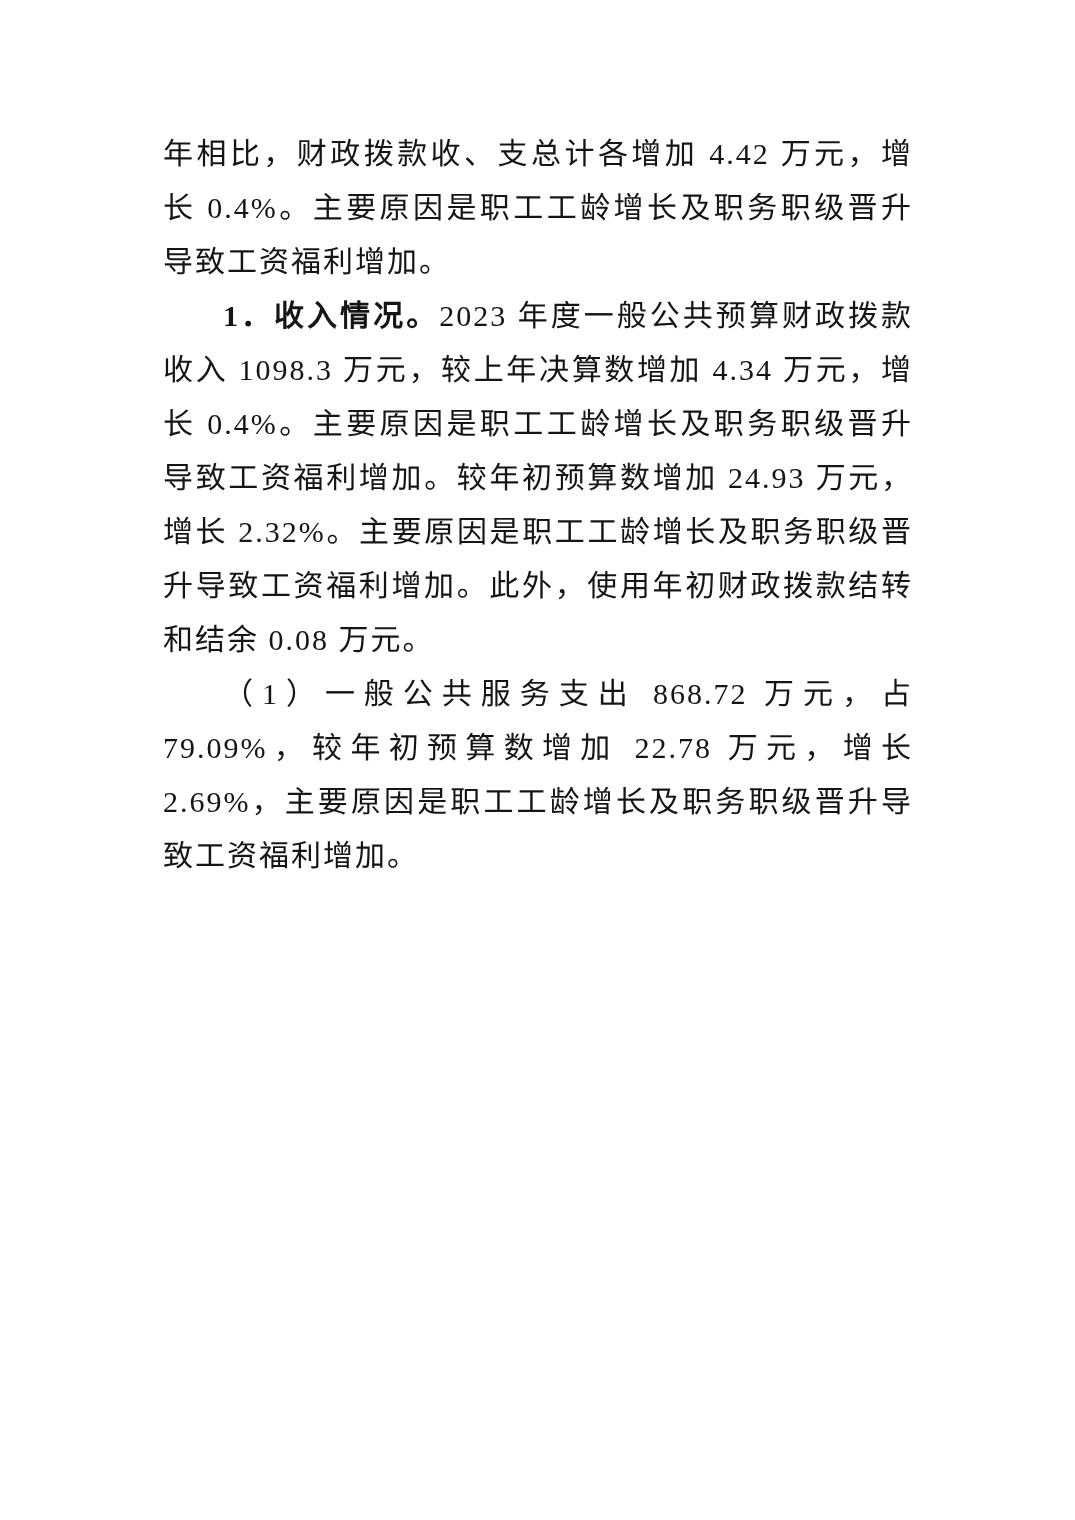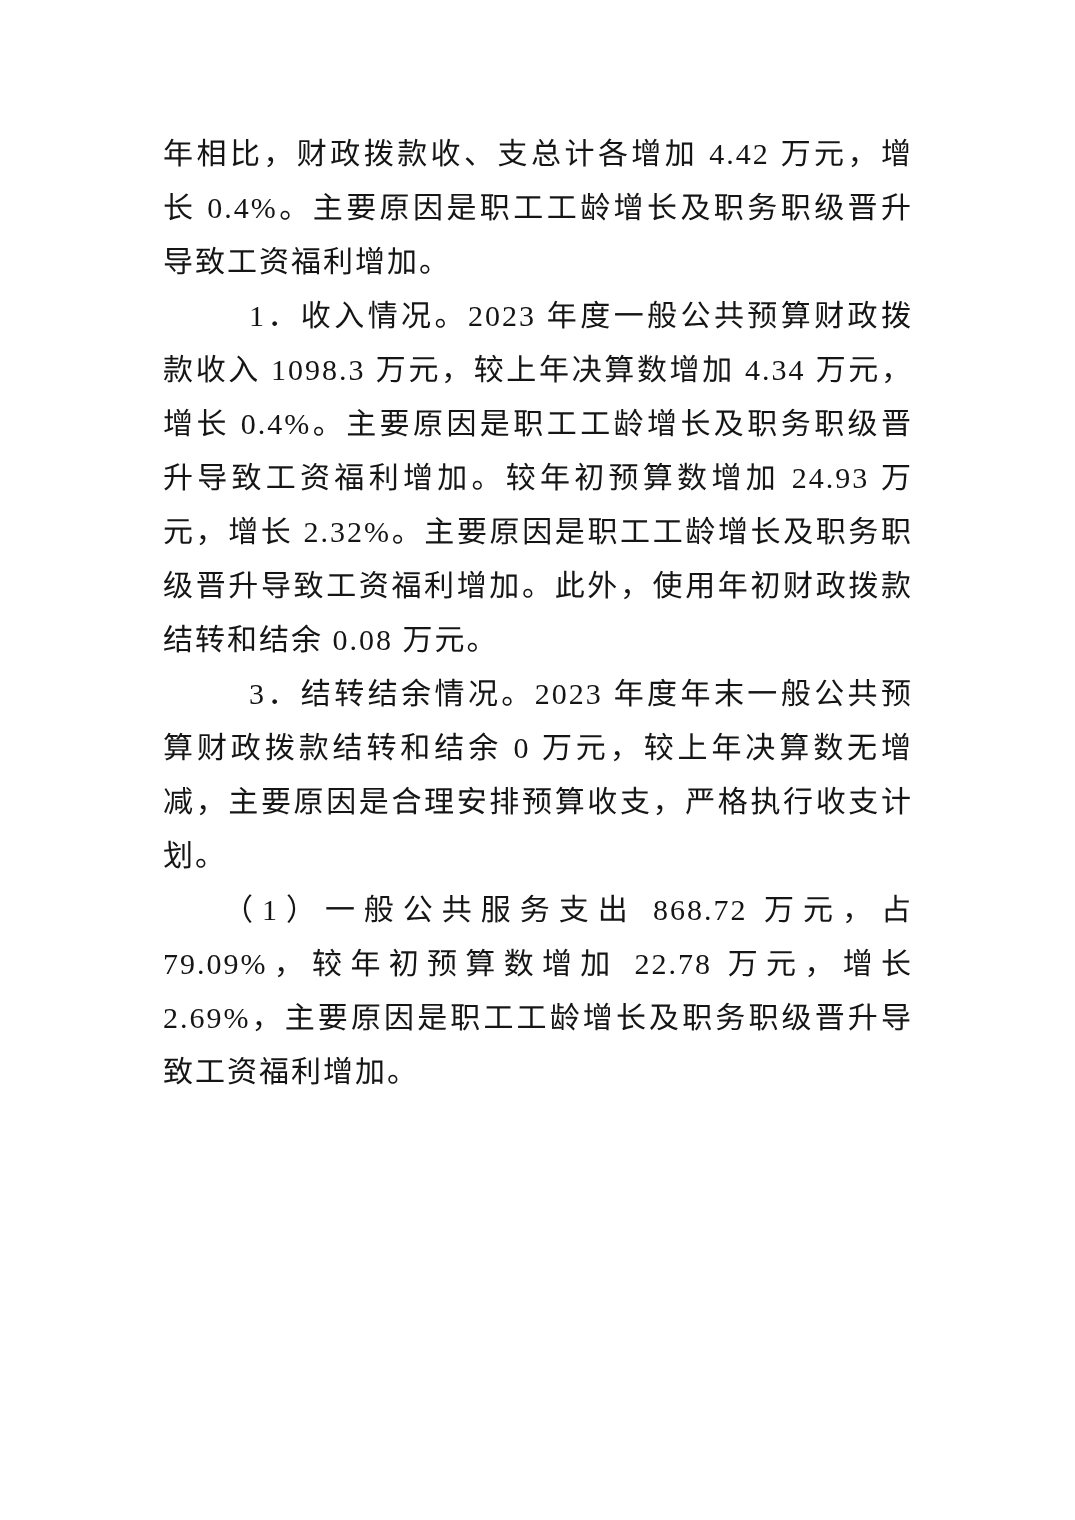--- a/index.html
+++ b/index.html
@@ -27,22 +27,21 @@
     text-align: justify;
     text-justify: inter-ideograph;
   }
   .indent {
     text-indent: 2em;
   }
   .section-heading {
     font-weight: 700;
   }
   .item-label {
-    font-weight: 400;
-    margin-left: 26px;
+    font-weight: 700;
   }
   .page-footer {
     position: absolute;
     top: 1374px;
     left: 0;
     width: 100%;
     text-align: center;
     font-size: 27px;
     line-height: 32px;
     letter-spacing: 2px;
@@ -55,21 +54,20 @@
 
 <div class="page">
   <div class="body-text">
 
     <p><span>年相比，财政拨款收、支总计各增加 4.42 万元，增长 0.4%。主要原因是职工工龄增长及职务职级晋升导致工资福利增加。</span></p>
 
 
     <p class="indent"><b class="item-label">1．收入情况。</b><span>2023 年度一般公共预算财政拨款收入 1098.3 万元，较上年决算数增加 4.34 万元，增长 0.4%。主要原因是职工工龄增长及职务职级晋升导致工资福利增加。较年初预算数增加 24.93 万元，增长 2.32%。主要原因是职工工龄增长及职务职级晋升导致工资福利增加。此外，使用年初财政拨款结转和结余 0.08 万元。</span></p>
 
 
-    <p class="indent"><b class="item-label">3．结转结余情况。</b><span>2023 年度年末一般公共预算财政拨款结转和结余 0 万元，较上年决算数无增减，主要原因是合理安排预算收支，严格执行收支计划。</span></p>
 
 
     <p class="indent"><span>（1）一般公共服务支出 868.72 万元，占 79.09%，较年初预算数增加 22.78 万元，增长 2.69%，主要原因是职工工龄增长及职务职级晋升导致工资福利增加。</span></p>
 
   </div>
 
   <div class="page-footer">— 4 —</div>
 </div>
 
 </body></html>

